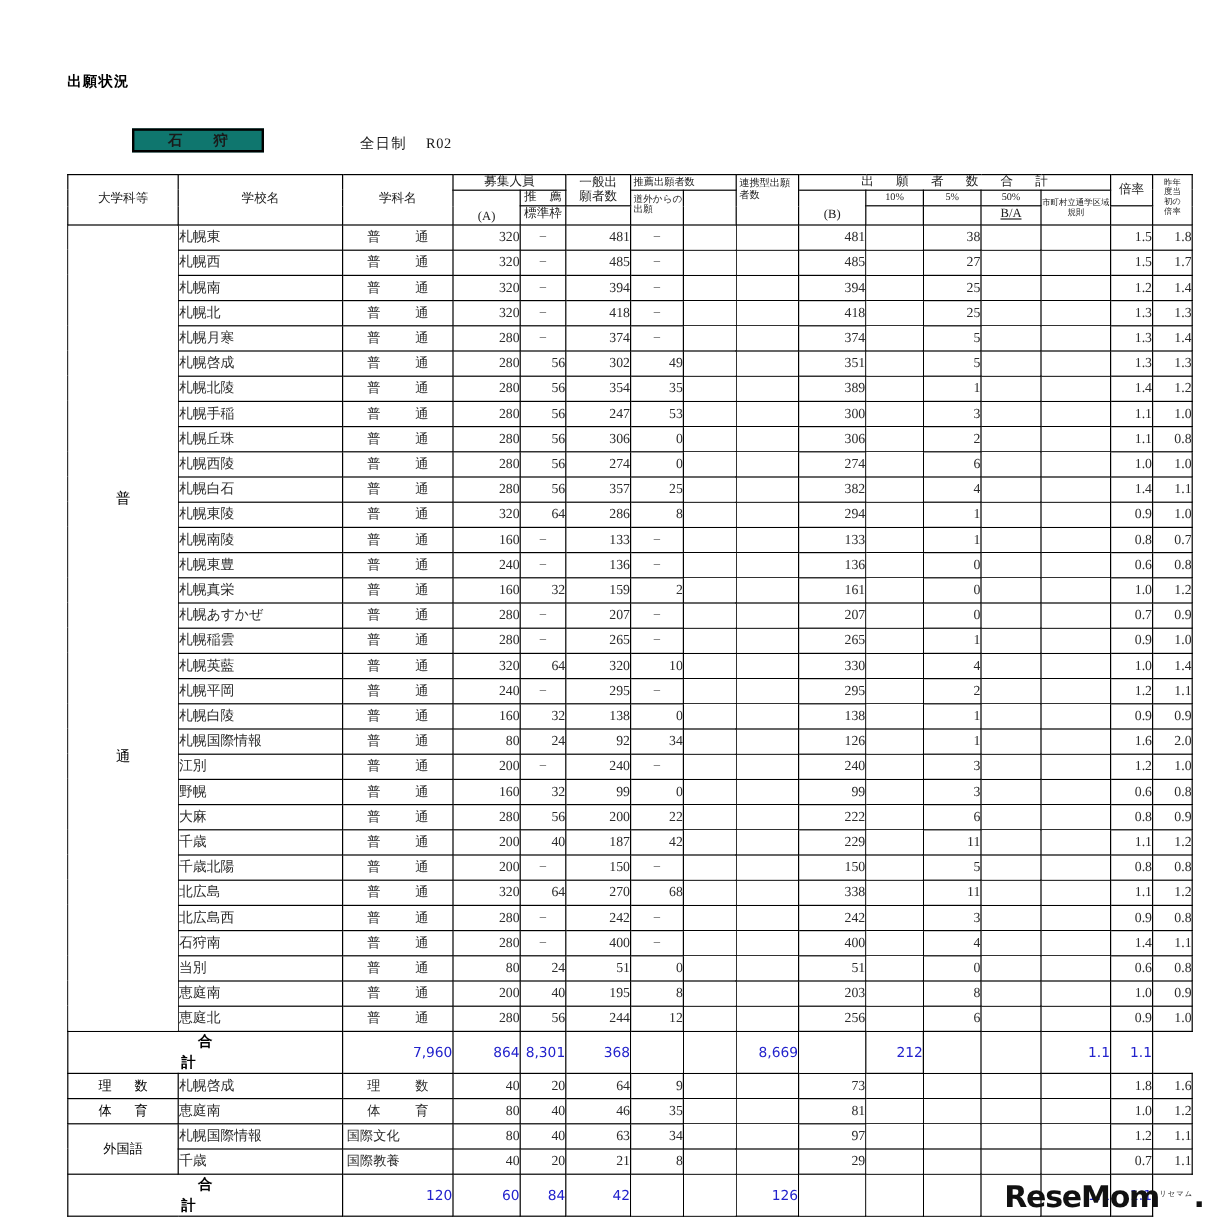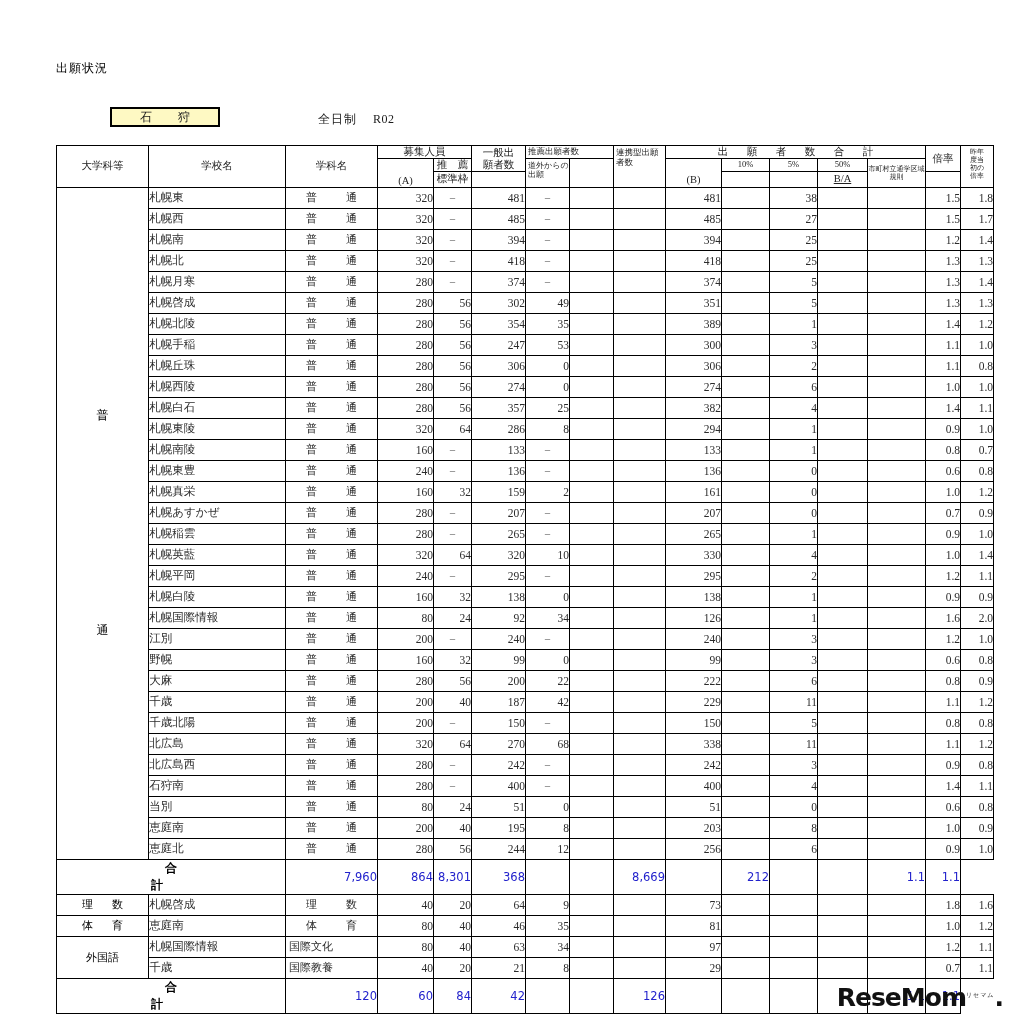--- a/index.html
+++ b/index.html
@@ -20,46 +20,46 @@
     width: 1017px;
     height: 1018px;
   }
 
   
   .doc-title {
     position: absolute;
     left: 56px;
     top: 60px;
     font-family: "DejaVu Sans", "Liberation Sans", sans-serif;
-    font-weight: normal;
+    font-weight: bold;
     font-size: 12px;
     letter-spacing: 1px;
     color: #000;
   }
   .region-box {
     position: absolute;
     left: 110px;
     top: 107px;
     width: 110px;
     height: 20px;
     border: 2px solid #000;
     display: flex;
     align-items: center;
     justify-content: center;
     font-family: "DejaVu Sans", "Liberation Sans", sans-serif;
-    font-weight: normal;
+    font-weight: bold;
     font-size: 12px;
     letter-spacing: 7px;
     text-indent: 7px;
     box-sizing: border-box;
-    background: #fef9c3;
+    background: #0f766e;
   }
   .course-label {
     position: absolute;
-    left: 318px;
+    left: 300px;
     top: 111px;
     font-size: 12px;
     letter-spacing: 1px;
     white-space: nowrap;
   }
   .course-label .yr { margin-left: 16px; letter-spacing: 0.5px; }
 
   
   #tbl-wrap {
     position: absolute;

